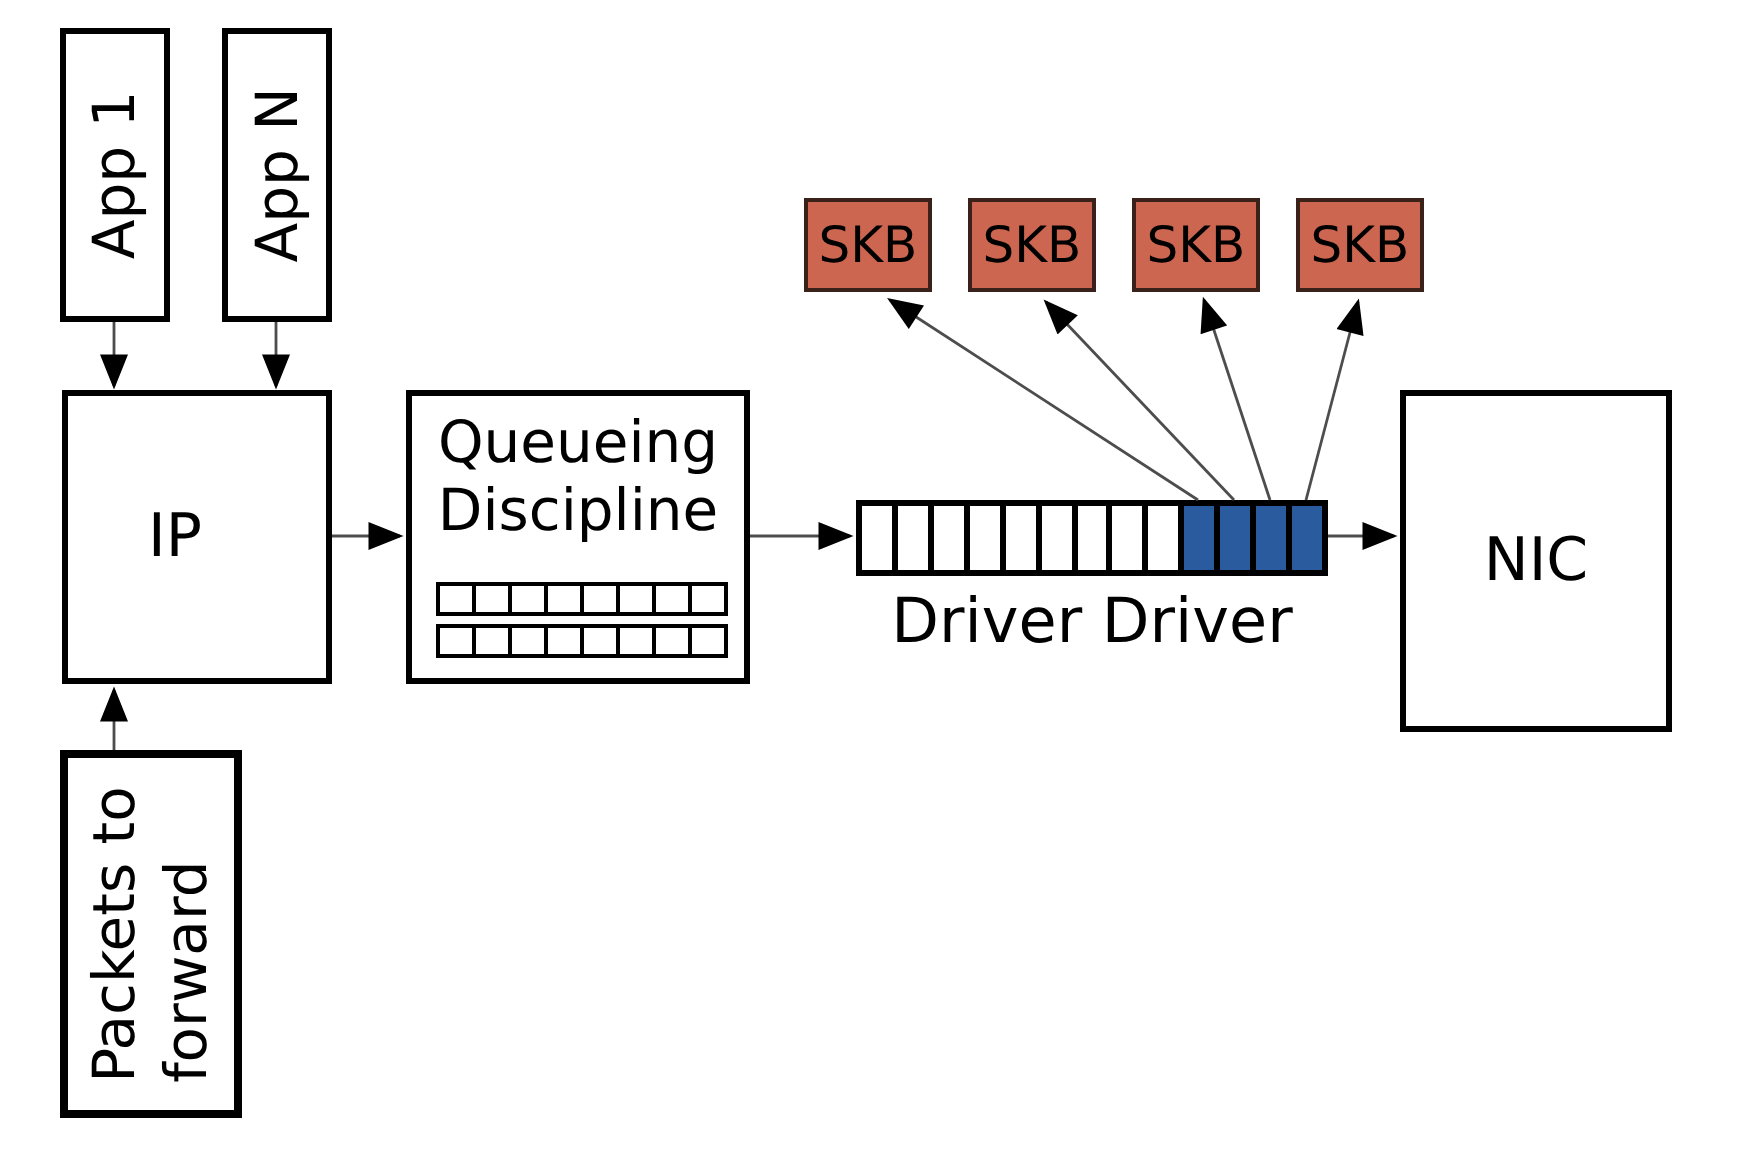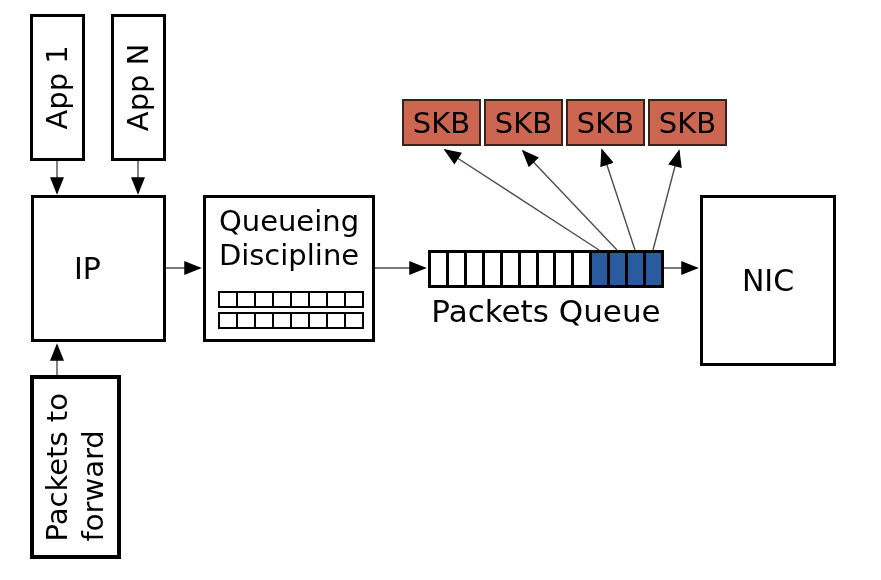--- a/index.html
+++ b/index.html
@@ -27,23 +27,23 @@
   .queue {
     position:absolute; left:428px; top:250px; width:236px; height:38px;
     background:#000; display:flex; gap:3px; padding:3px; box-sizing:border-box;
   }
   .qcell { flex:1; background:#fff; }
   .queue-label {
     position:absolute; left:418px; top:293px; width:256px;
     text-align:center; font-size:31px;
   }
   .skb {
-    position:absolute; top:99px; width:79px; height:47px;
+    position:absolute; top:99px; width:64px; height:47px;
     border:2px solid #3a221b; box-sizing:border-box;
-    display:flex; align-items:center; justify-content:center; font-size:29px;
+    display:flex; align-items:center; justify-content:center; font-size:25px;
   }
   svg.arrows { position:absolute; left:0; top:0; pointer-events:none; }
 </style>
 </head>
 <body>
 
 <div class="canvas">
 
   <div class="node" id="app1">
     <span class="vtext">App 1</span>
@@ -96,21 +96,21 @@
       <div class="qcell" style="background: rgb(255, 255, 255);"></div>
       <div class="qcell" style="background: rgb(255, 255, 255);"></div>
       <div class="qcell" style="background: rgb(255, 255, 255);"></div>
       <div class="qcell" style="background: rgb(255, 255, 255);"></div>
       <div class="qcell" style="background: rgb(255, 255, 255);"></div>
       <div class="qcell" style="background: rgb(42, 91, 158);"></div>
       <div class="qcell" style="background: rgb(42, 91, 158);"></div>
       <div class="qcell" style="background: rgb(42, 91, 158);"></div>
       <div class="qcell" style="background: rgb(42, 91, 158);"></div>
     </div>
-  <div class="queue-label">Packets Queue</div>
+  <div class="queue-label">Driver Driver</div>
 
   <div class="node" id="nic">
     <span>NIC</span>
   </div>
 
   <div class="node" id="pkts">
     <div class="vtext2">
       <div>Packets to</div>
       <div>forward</div>
     </div>

